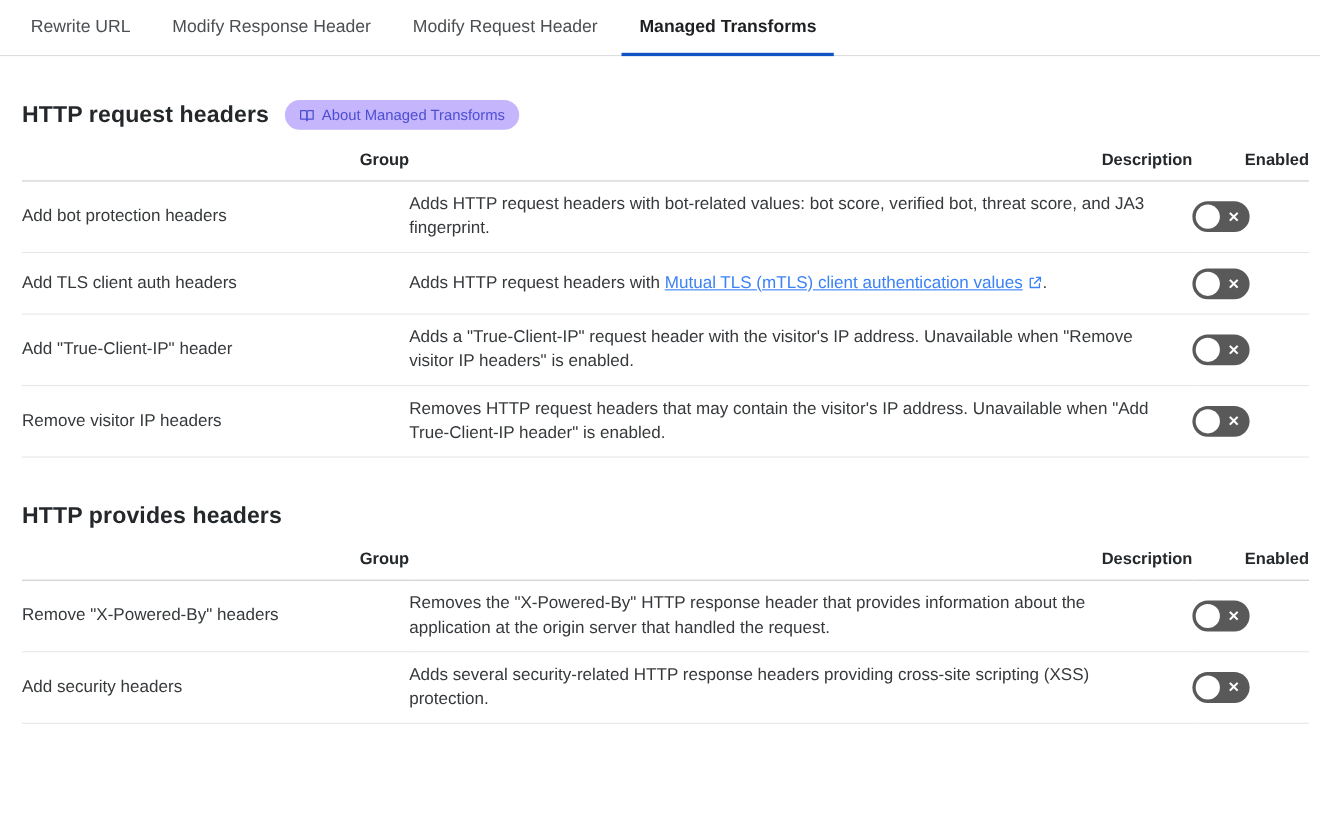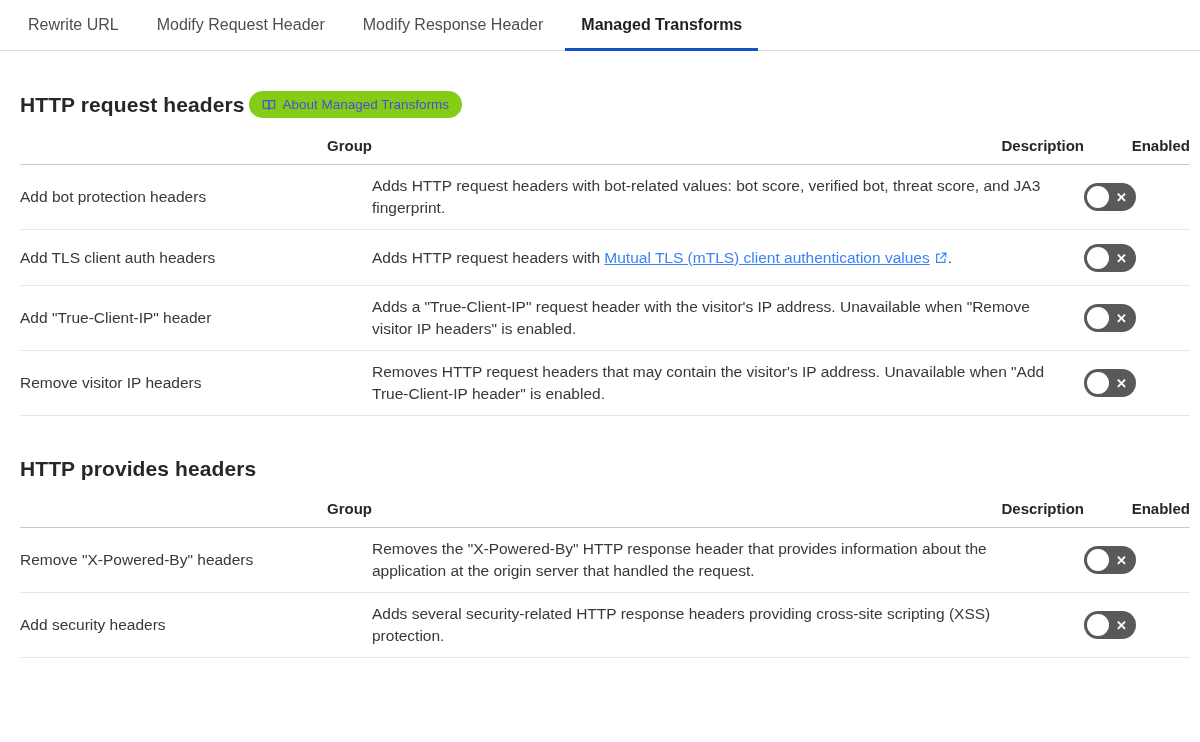--- a/index.html
+++ b/index.html
@@ -11,25 +11,25 @@
     border-bottom:1px solid #dcdddf; padding-left:12px; }
   .tab { position:relative; display:flex; align-items:center; padding:0 16px;
     margin-right:6px; font-size:16px; color:#4b4e52; cursor:pointer; white-space:nowrap; }
   .tab.active { color:#1d1f21; font-weight:700; }
   .tab.active::after { content:""; position:absolute; left:0; right:0; bottom:-1px;
     height:3px; background:#1053c4; }
 
   
   .content { padding:40px 10px 0 20px; }
 
-  .section-head { display:flex; align-items:center; gap:4px;text-align:right; }
+  .section-head { display:flex; align-items:center; gap:14px;text-align:right; }
   .section-title { font-size:21px; font-weight:700; color:#24282b; letter-spacing:.1px; }
 
   .badge { display:inline-flex; align-items:center; gap:7px; height:27px;
-    padding:0 13px; border-radius:14px; background:#84cc16; color:#4d4ed2;
+    padding:0 13px; border-radius:14px; background:#c4b5fd; color:#4d4ed2;
     font-size:13.5px; cursor:pointer; text-decoration:none; }
   .badge svg { display:block; }
 
   
   table { width:100%; border-collapse:collapse; margin-top:13px; table-layout:fixed; }
   col.c1 { width:352px; } col.c2 { width:712px; } col.c3 { width:auto; }
   thead th { text-align:right; font-size:15px; font-weight:700; color:#24282b;
     padding:6px 0 10px; border-bottom:1px solid #c9cbcd; }
   tbody td { border-bottom:1px solid #e6e7e9; padding:10px 0; height:56px;
     font-size:15.5px; line-height:22px; vertical-align:middle; }
@@ -52,22 +52,22 @@
   .toggle.on .knob { right:3px; }
   .toggle.on .glyph-check { left:9px; }
 
   .section2 { margin-top:41px; }
 </style>
 </head>
 <body>
 
 <div class="tabbar">
   <div class="tab">Rewrite URL</div>
+  <div class="tab">Modify Response Header</div>
   <div class="tab">Modify Request Header</div>
-  <div class="tab">Modify Response Header</div>
   <div class="tab active">Managed Transforms</div>
 </div>
 
 <div class="content">
 
   <div class="section-head">
     <span class="section-title">HTTP request headers</span>
     <a class="badge">
       <span>
         <svg width="14" height="14" viewBox="0 0 16 16" fill="none" stroke="currentColor" stroke-width="1.3" stroke-linejoin="round">

